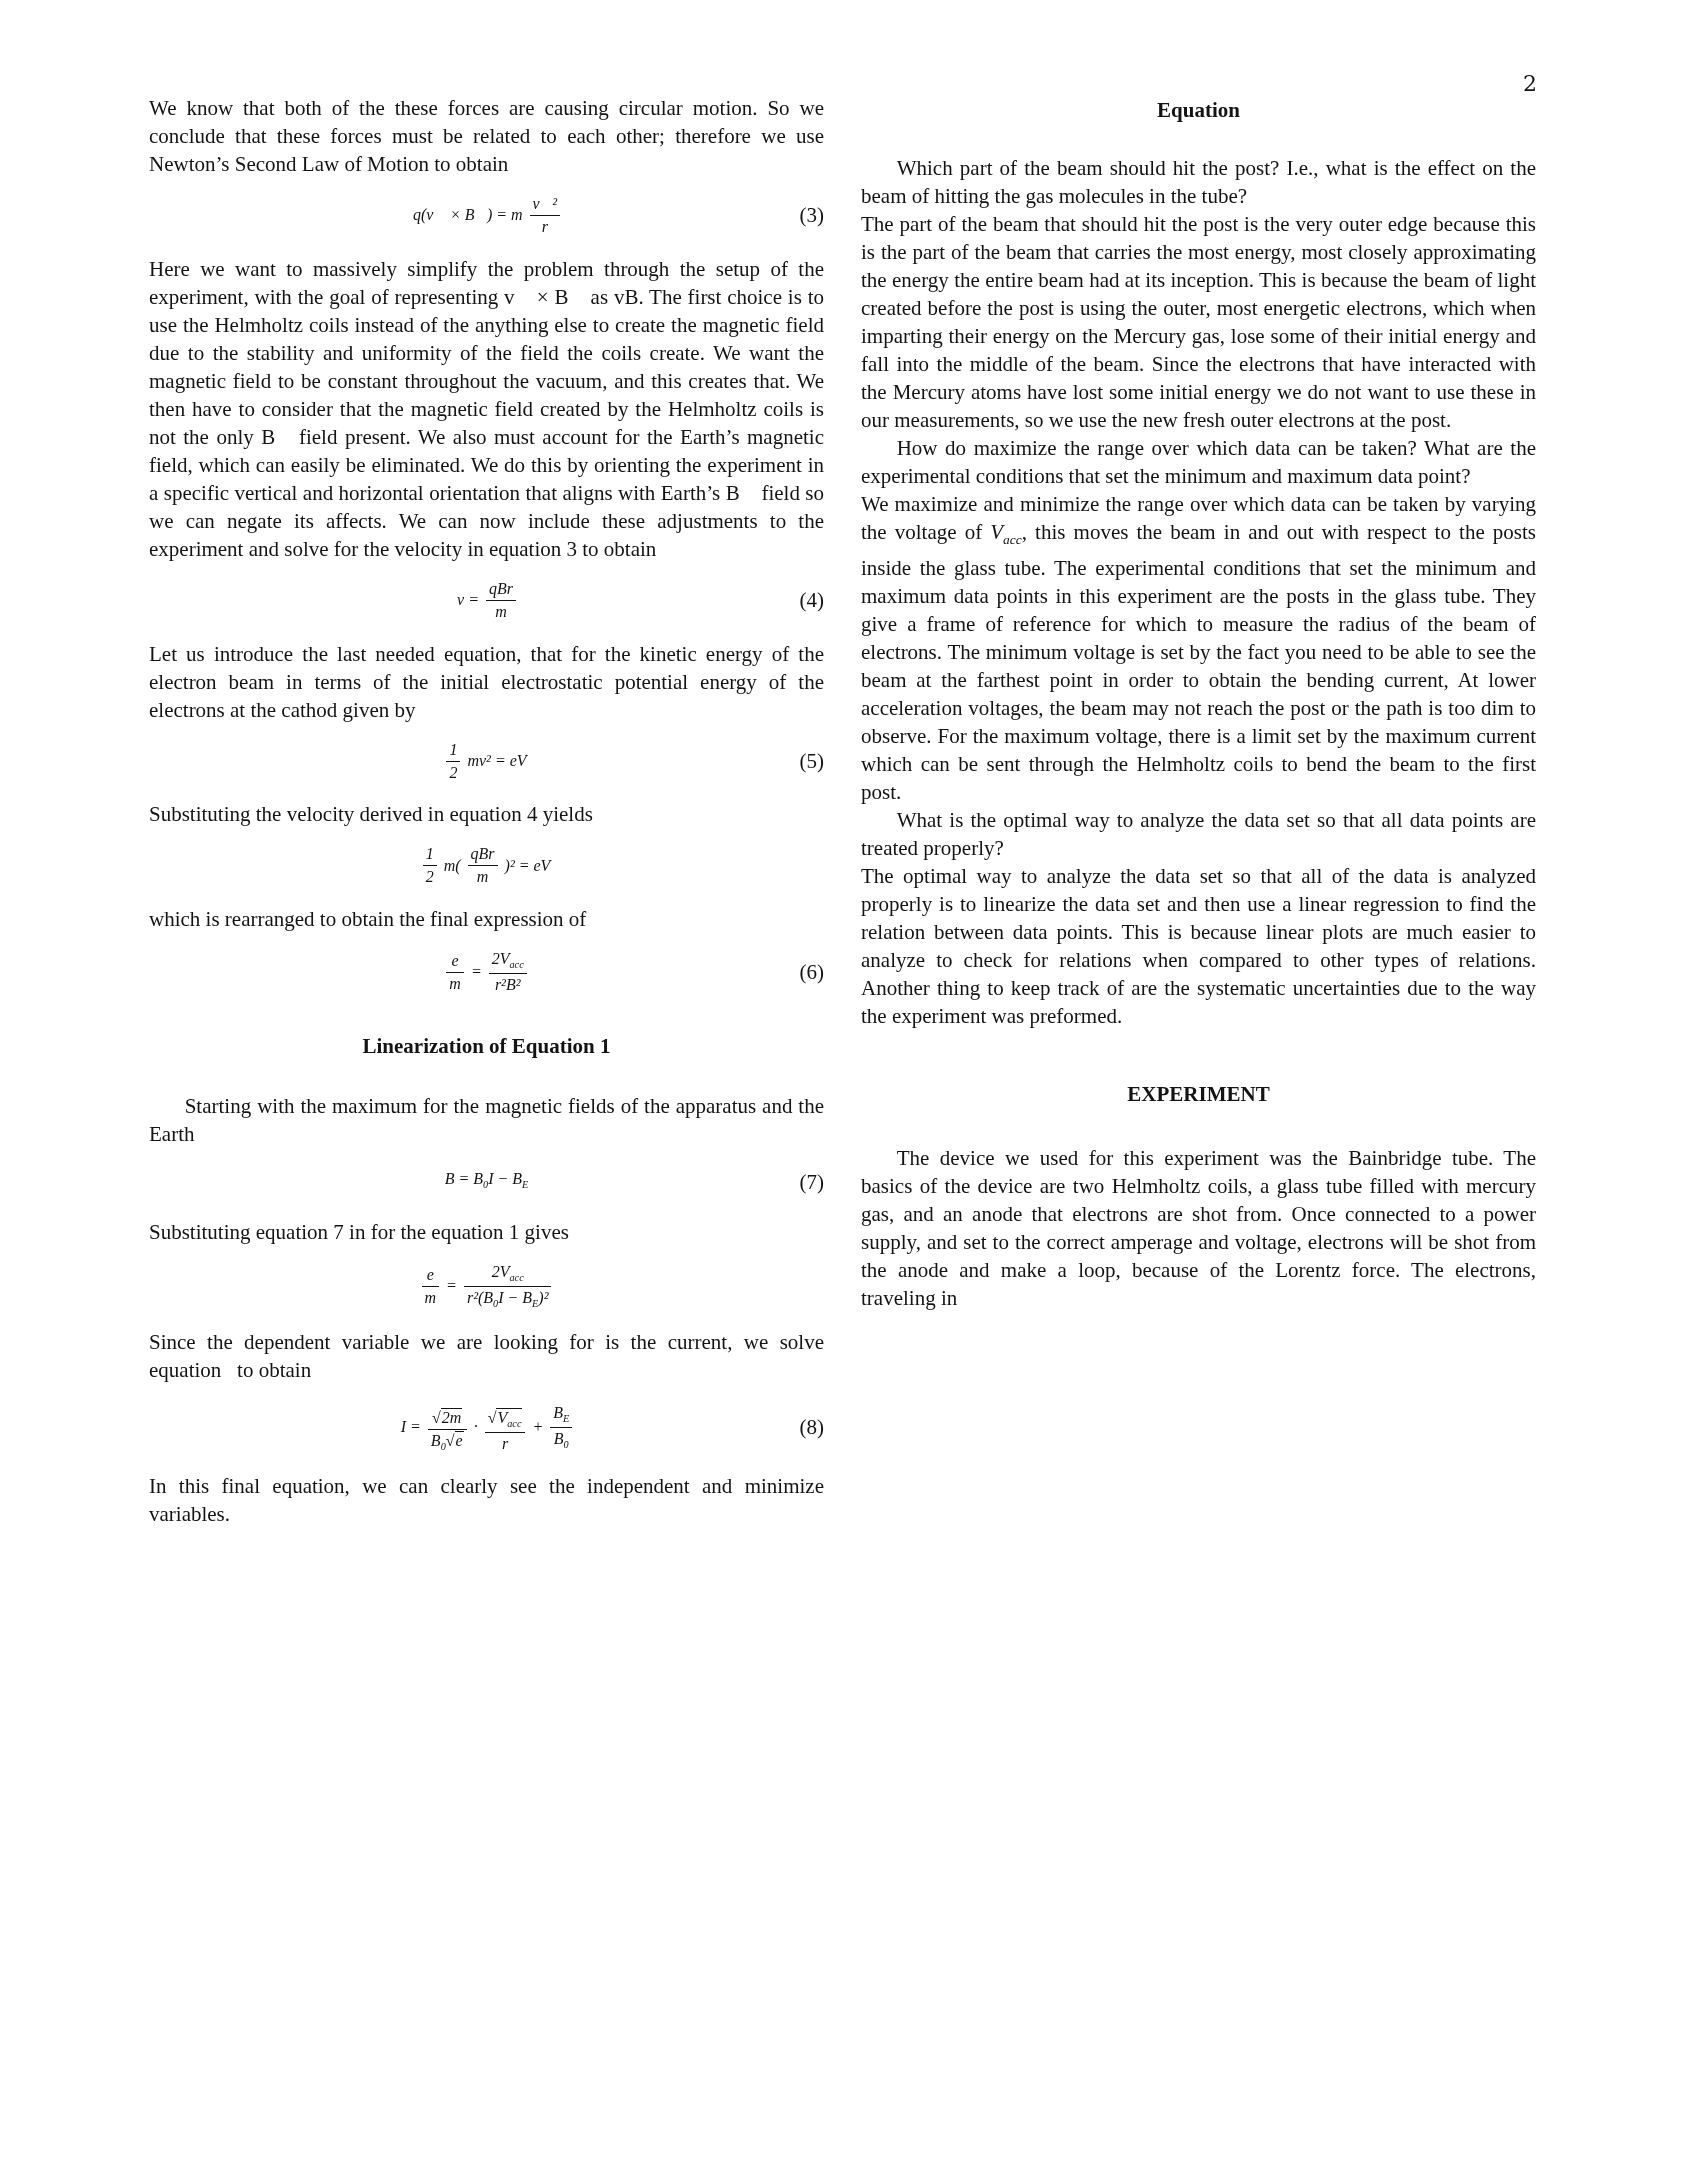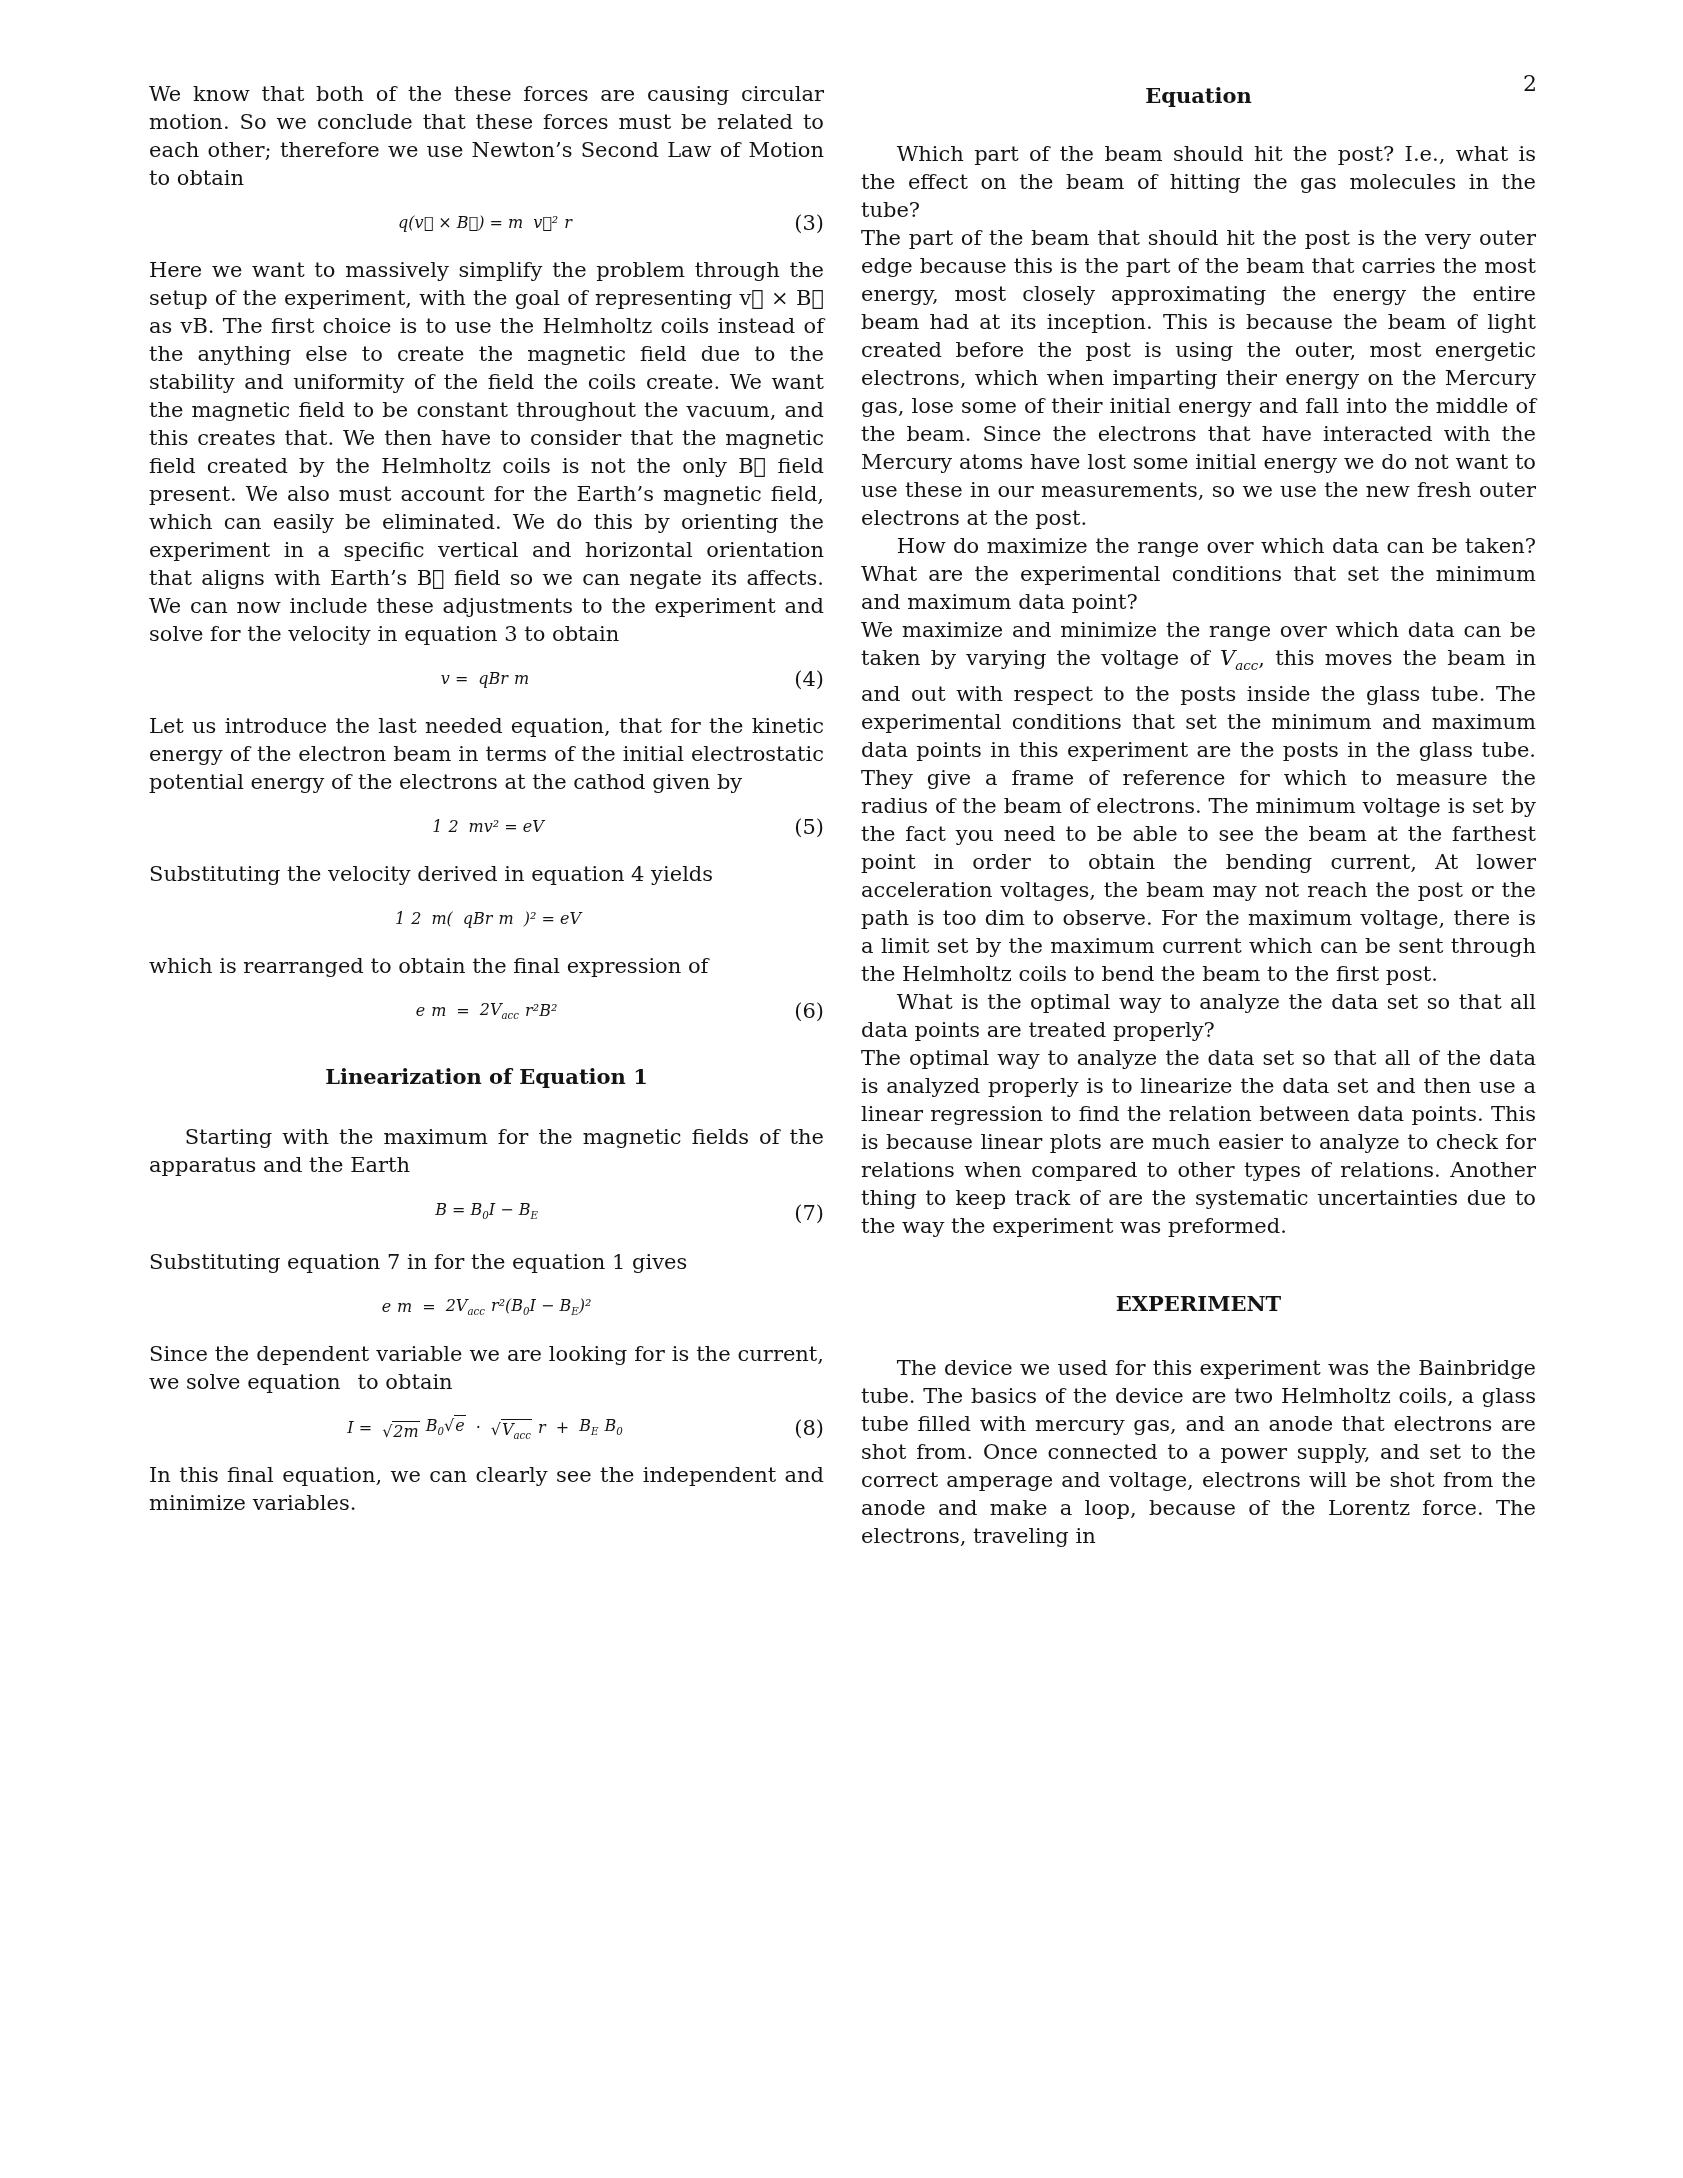--- a/index.html
+++ b/index.html
@@ -1,34 +1,34 @@
 <!DOCTYPE html>
 <html><head>
 <meta charset="utf-8">
 <style>
   html,body { margin:0; padding:0; background:#ffffff; }
   .page {
     position:relative; width:1683px; height:2178px; background:#ffffff;
     font-family:"DejaVu Serif", serif; color:#141414;
   }
   .pagenum { position:absolute; top:71px; left:1523px; font-size:22px; }
-  .col { position:absolute; top:80px; width:675px; font-size:21px; line-height:28px; text-align:justify; }
+  .col { position:absolute; top:94px; width:675px; font-size:21px; line-height:28px; text-align:justify;font-family:Liberation Serif, serif; }
   .col-left  { left:149px; }
   .col-right { left:861px; }
   p { margin:0; }
   .indent { text-indent:1.7em; }
   .sec-head { text-align:center; font-weight:bold; text-indent:0; }
   .head-linearization { margin:38px 0 32px 0; }
   .head-questions { margin:2px 0 30px 0; }
   .head-experiment { margin:50px 0 36px 0; }
   
   .eqrow { position:relative; display:flex; justify-content:center; align-items:center; margin:17px 0 19px 0; }
   .math { display:inline-flex; align-items:center; gap:7px; font-style:italic; font-size:16px; }
   .eqnum { position:absolute; right:0; top:50%; transform:translateY(-50%); font-style:normal; font-size:21px; }
-  .frac { display:inline-flex; flex-direction:row; align-items:center; vertical-align:middle; line-height:1.12; }
+  .frac { display:inline-flex; flex-direction:column; align-items:center; vertical-align:middle; line-height:1.12; }
   .frac .bar { align-self:stretch; height:0; border-top:1.5px solid #141414; margin:2px 0; }
   .frac .num, .frac .den { padding:0 3px; white-space:nowrap; }
   .sqrt { white-space:nowrap;margin-top:8px; }
   .sqrt .rad { border-top:1.4px solid #141414; padding:0 1px; }
   sub { font-size:64%; }
   .nowrap { white-space:nowrap; }
 </style>
 </head>
 <body>
 

